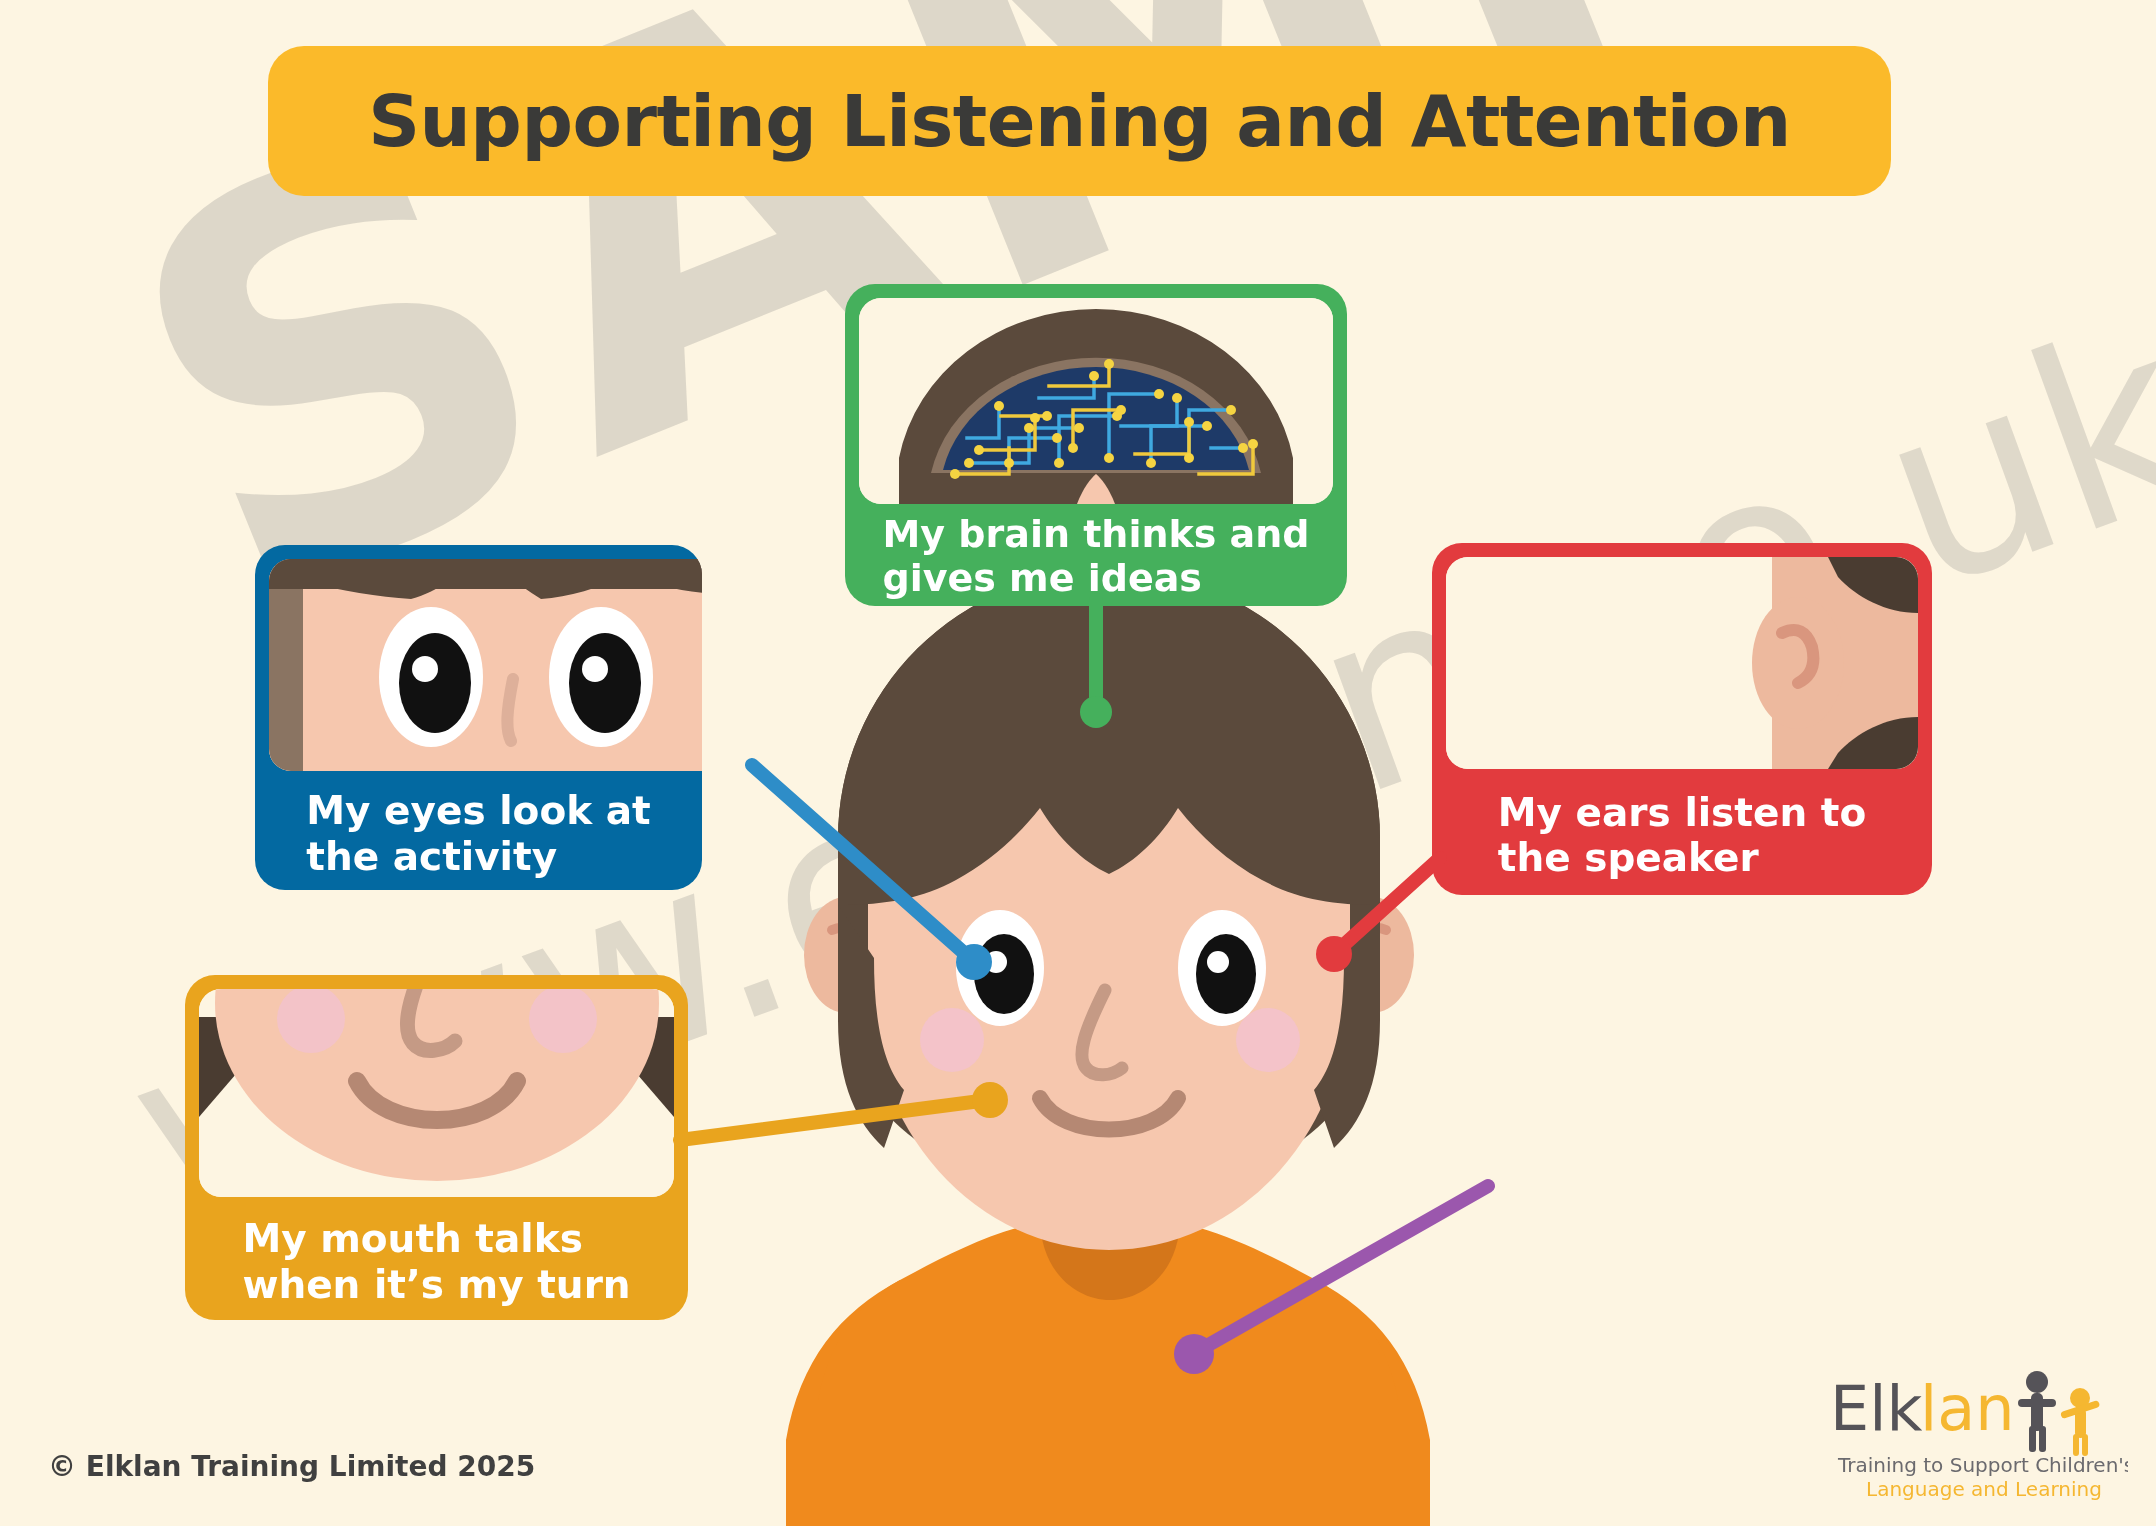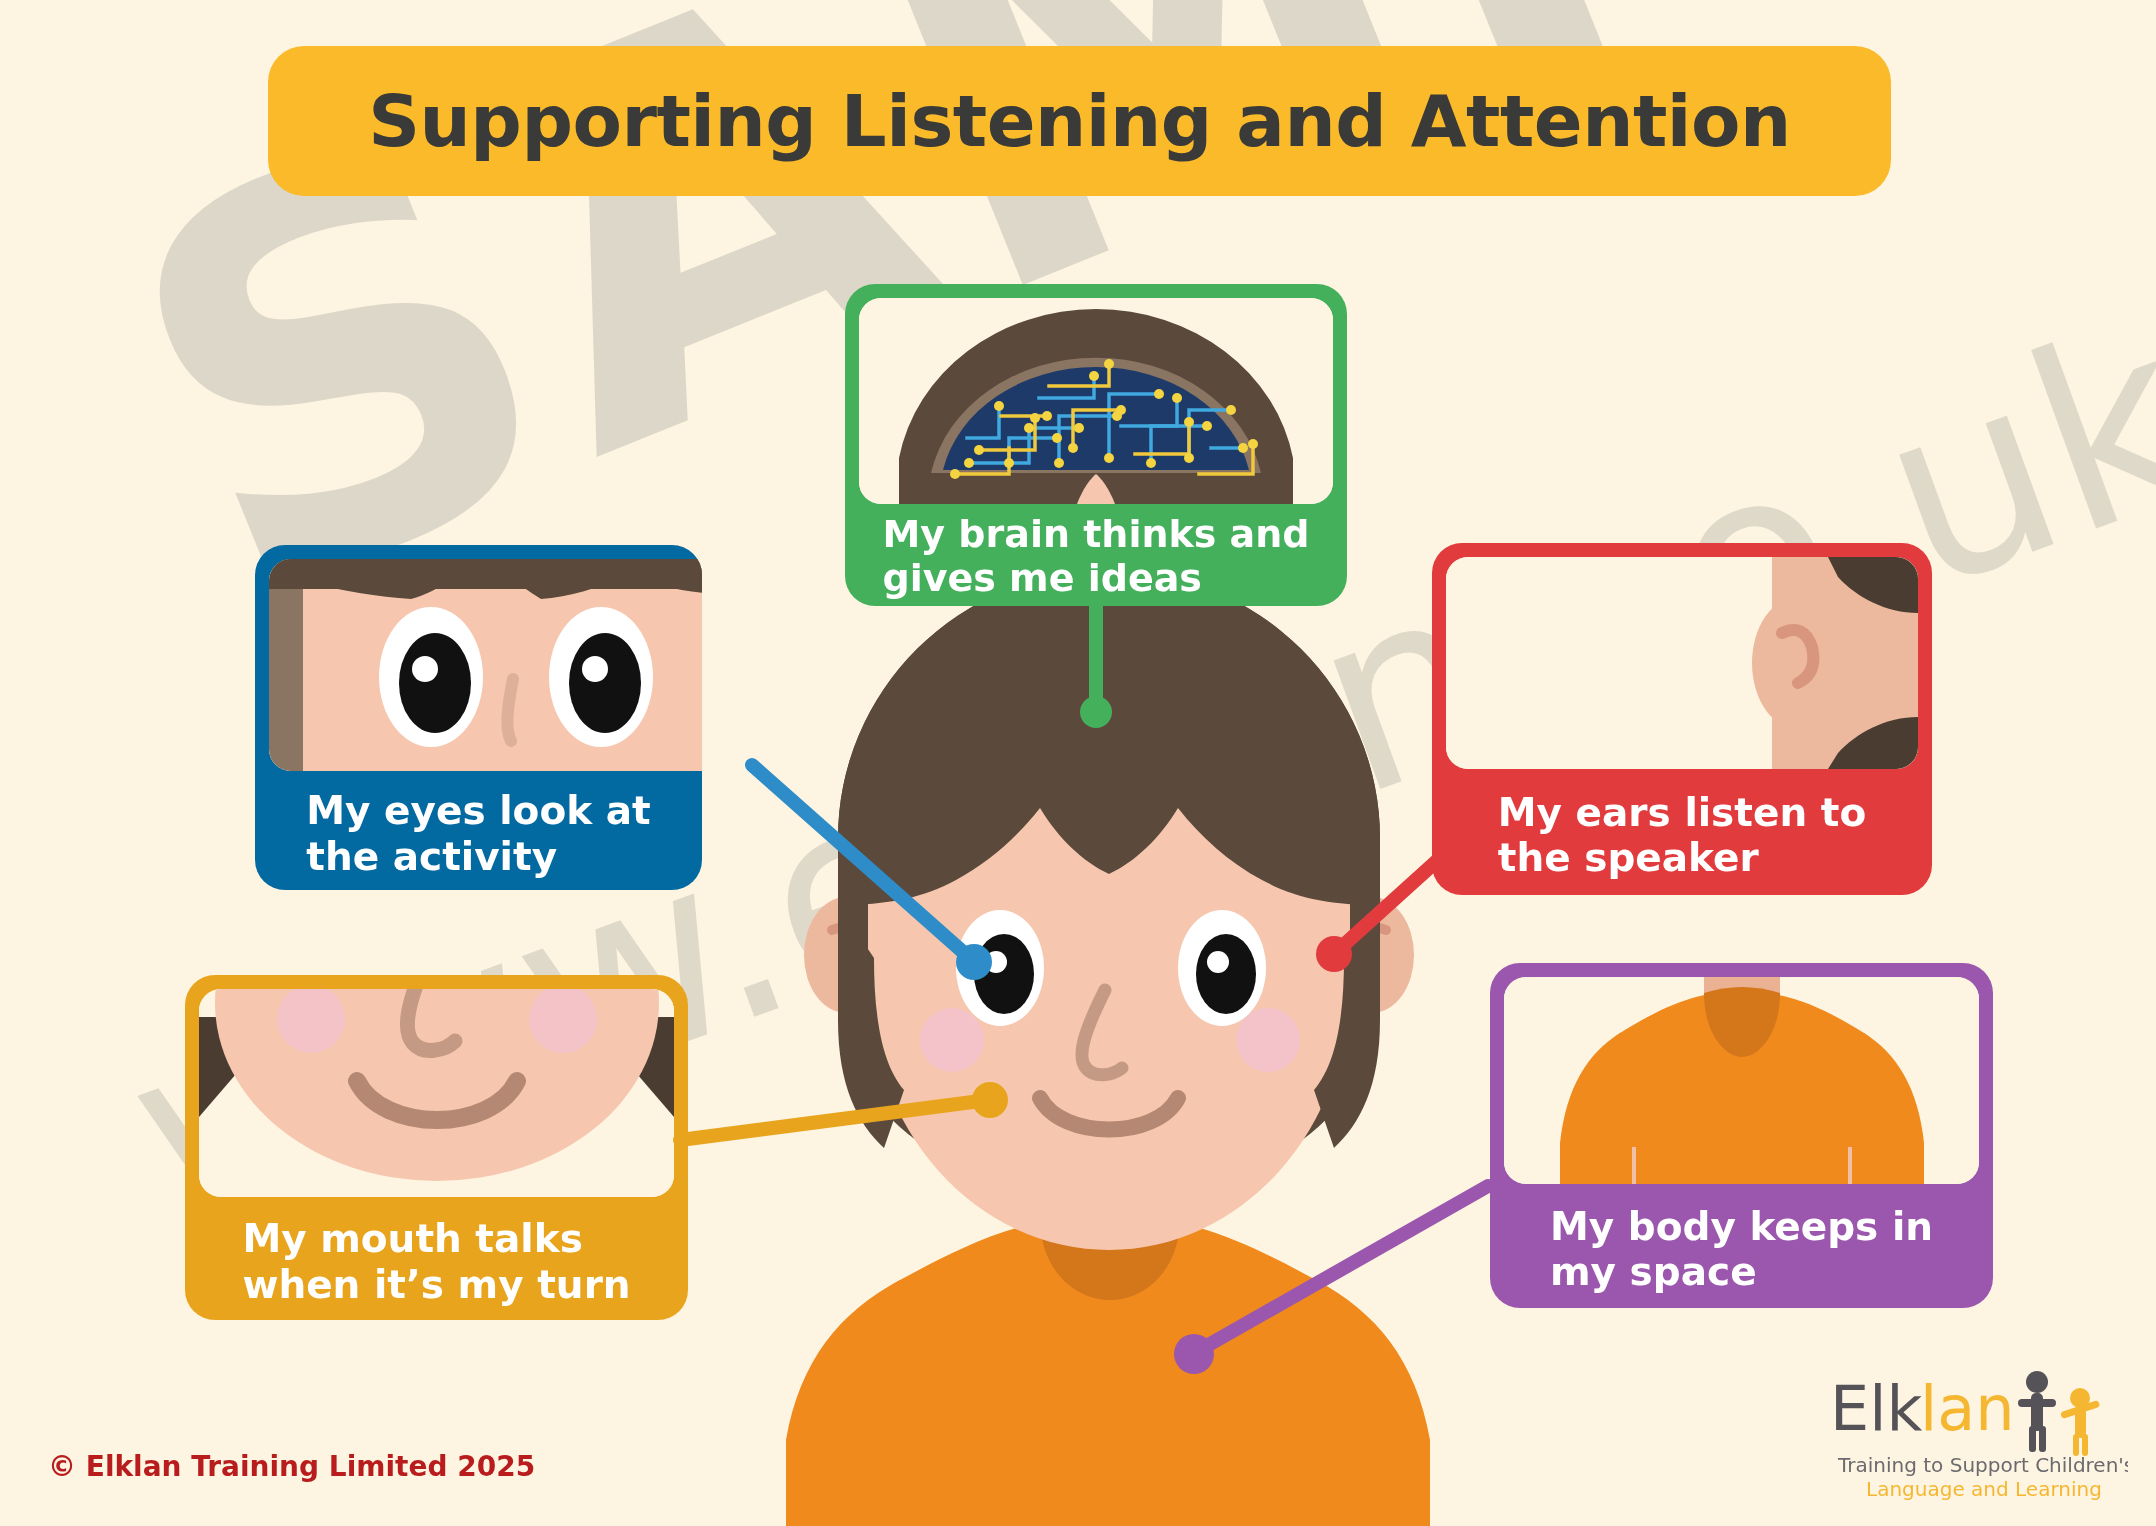--- a/index.html
+++ b/index.html
@@ -103,21 +103,21 @@
   #card-mouth .card-photo{ left:14px;top:14px;width:475px;height:208px; }
   #card-mouth .card-label{ height:117px; }
 
   #card-body{ left:1490px; top:963px; width:503px; height:345px; background:#9B57AD; padding:14px;}
   #card-body .card-photo{ left:14px;top:14px;width:475px;height:207px; }
   #card-body .card-label{ height:118px; }
 
   
   .copyright{
     position:absolute;left:48px;top:1450px;
-    font-size:28px;font-weight:700;color:#b91c1c;
+    font-size:28px;font-weight:700;color:#404040;
     font-family:"DejaVu Sans", sans-serif;
     z-index:9;
     white-space:nowrap;
   }
   .logo{
     position:absolute; right:28px; bottom:18px;
     width:300px; height:140px; z-index:9;
   }
 </style>
 </head>
@@ -371,47 +371,20 @@
       </svg>
     </div>
     <div class="card-label">
       <span>
         <span>My mouth talks</span><br>
         <span>when it’s my turn</span>
       </span>
     </div>
   </div>
 
-  <div class="card" id="card-body">
-    <div class="card-photo">
-      <svg width="475" height="207" viewBox="0 0 475 207">
-        <rect width="475" height="207" fill="#FDF5E2"></rect>
-
-        <rect x="200" y="0" width="76" height="42" fill="#EAB193"></rect>
-
-        <path d="M238,14 C188,14 152,34 116,56 C84,76 62,110 56,166 L56,207 L420,207 L420,166
-                 C414,110 392,76 360,56 C324,34 288,14 238,14 Z" fill="#F08A1D"></path>
-
-        <path d="M116,170 C100,182 92,196 90,207 L132,207 L132,170 Z" fill="#EFC0A5"></path>
-        <path d="M360,170 C376,182 384,196 386,207 L344,207 L344,170 Z" fill="#EFC0A5"></path>
-
-        <path d="M116,56 C90,74 70,108 62,160 L62,207 L128,207 L128,150 C128,110 118,78 116,56 Z" fill="#F08A1D"></path>
-        <path d="M360,56 C386,74 406,108 414,160 L414,207 L348,207 L348,150 C348,110 358,78 360,56 Z" fill="#F08A1D"></path>
-
-        <path d="M200,16 C200,58 222,80 238,80 C254,80 276,58 276,16
-                 C264,12 250,10 238,10 C226,10 212,12 200,16 Z" fill="#D4761A"></path>
-      </svg>
-    </div>
-    <div class="card-label">
-      <span>
-        <span>My body keeps in</span><br>
-        <span>my space</span>
-      </span>
-    </div>
-  </div>
 
   <div class="copyright">© Elklan Training Limited 2025</div>
 
   <svg class="logo" viewBox="0 0 300 140">
     <text x="2" y="62" font-family="DejaVu Sans, sans-serif" font-size="62" font-weight="400" fill="#555358">Elk</text>
     <text x="92" y="62" font-family="DejaVu Sans, sans-serif" font-size="62" font-weight="400" fill="#F5B731">lan</text>
 
     <g fill="#555358">
       <circle cx="209" cy="14" r="11"></circle>
       <rect x="203" y="25" width="12" height="38" rx="5"></rect>

